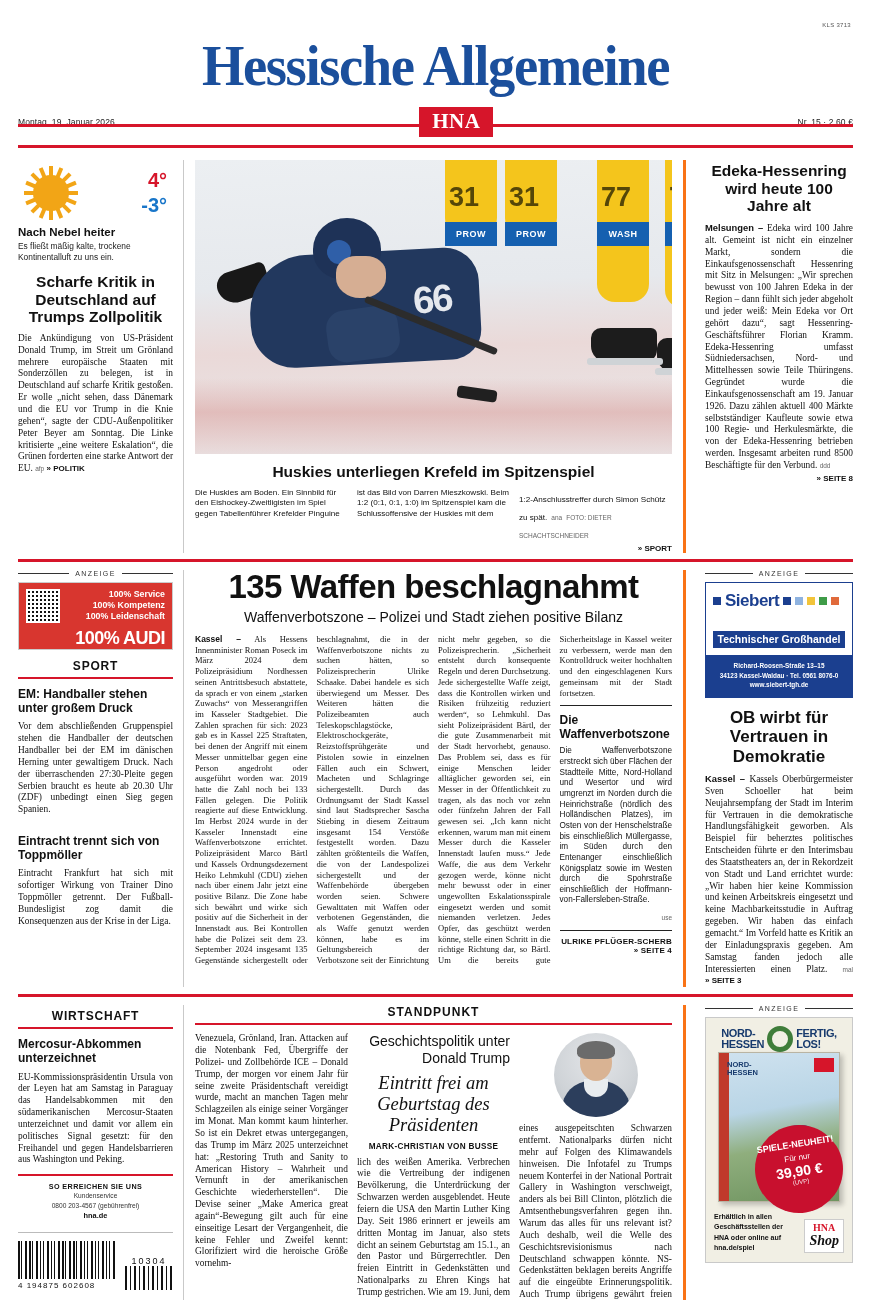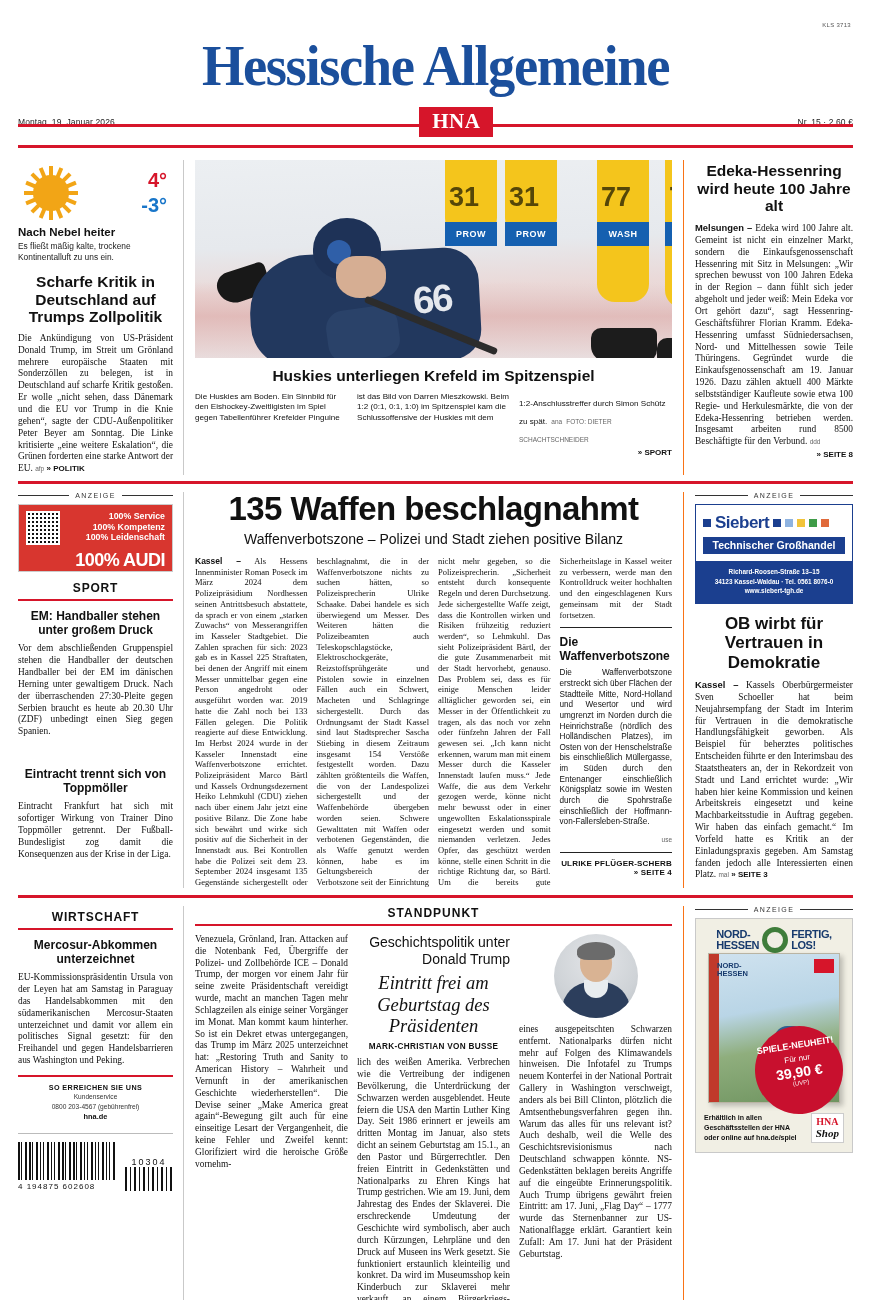--- a/index.html
+++ b/index.html
@@ -48,21 +48,21 @@
     font-size: 21px; letter-spacing: .5px;
     padding: 4px 13px 5px; line-height: 1;
   }
   .red-rule-thick { height: 3px; background: #d6152a; margin-top: 0; }
   .black-rule { height: 1px; background: #222; }
 
   
   .band1 { display: flex; gap: 0; margin-top: 12px; }
   .col-left { width: 166px; flex: none; padding-right: 10px; border-right: 1px solid #c9c9c9; }
   .col-mid { flex: 1; padding: 0 11px; }
-  .col-right { width: 170px; flex: none; padding-left: 11px; border-left: 1px solid #f97316; }
+  .col-right { width: 170px; flex: none; padding-left: 19px; border-left: 3px solid #f97316; }
 
   
   .weather { display: flex; align-items: flex-start; justify-content: space-between; padding-top: 4px; }
   .sun { width: 54px; height: 54px; position: relative; margin-left: 6px; margin-top: 2px; }
   .sun-core {
     position: absolute; left: 9px; top: 9px; width: 36px; height: 36px;
     border-radius: 50%; background: #f2a516;
   }
   .sun-ray {
     position: absolute; left: 50%; top: 50%; width: 4px; height: 54px;
@@ -82,21 +82,21 @@
   .body-txt {
     font-family: "Liberation Serif", serif; font-size: 9.4px; line-height: 1.26;
     text-align: justify; text-justify: inter-word; hyphens: auto; color: #111;
   }
   .ref { font-family: "Liberation Sans", sans-serif; font-weight: bold; font-size: 8px; white-space: nowrap; }
   .credit { font-family: "Liberation Sans", sans-serif; font-size: 6.5px; color: #666; }
 
   
   .photo-wrap { width: 100%; }
   .photo {
-    width: 100%; height: 198px; position: relative; overflow: hidden;
+    width: 100%; height: 294px; position: relative; overflow: hidden;
     background: linear-gradient(178deg,#eceff2 0%,#e6e9ed 42%,#ead9d8 63%,#e9eaec 100%);
   }
   .ice-smear { position: absolute; left: 0; right: 0; bottom: 0; height: 76px;
     background: linear-gradient(180deg, rgba(224,180,178,0) 0%, rgba(220,166,163,.62) 45%, rgba(232,196,194,.3) 100%); }
   .pl-body {
     position: absolute; left: 55px; top: 92px; width: 230px; height: 112px;
     background: #22385e; border-radius: 58px 34px 30px 44px; transform: rotate(-3deg);
   }
   .pl-helmet {
     position: absolute; left: 118px; top: 58px; width: 68px; height: 62px;
@@ -192,21 +192,21 @@
   .klein-mid { background: #fff; padding: 3px 6px 5px; text-align: center; }
   .klein-tag { font-family: "Liberation Sans", sans-serif; font-size: 4.2px; color: #666; letter-spacing: .4px; }
   .klein-name { font-family: "Liberation Sans", sans-serif; font-weight: bold; font-size: 30px; letter-spacing: 1px; line-height: 1; color: #111; }
   .klein-addr { font-family: "Liberation Sans", sans-serif; font-size: 4.1px; color: #444; line-height: 1.35; margin-top: 2px; }
 
   .sec-head {
     font-family: "Liberation Sans", sans-serif; font-weight: bold; font-size: 12px;
     text-align: center; letter-spacing: .8px; margin-top: 9px;
   }
   .sec-head-rule { height: 2px; background: #d6152a; margin: 4px 0 8px; }
-  .hl-m { font-family: "Liberation Sans", sans-serif; font-weight: bold; font-size: 12px; text-align: center; line-height: 1.18; margin-bottom: 6px; }
+  .hl-m { font-family: "Liberation Sans", sans-serif; font-weight: bold; font-size: 12px; text-align: left; line-height: 1.18; margin-bottom: 6px; }
 
   .big-headline {
     font-family: "Liberation Sans", sans-serif; font-weight: bold;
     font-size: 33px; text-align: center; line-height: 1.03; letter-spacing: -.6px;
   }
   .big-sub {
     font-family: "Liberation Sans", sans-serif; font-size: 14px; text-align: center;
     margin-top: 5px; margin-bottom: 9px; color: #111;
   }
   .cols4 { column-count: 4; column-gap: 9px; column-rule: none; }
@@ -215,21 +215,21 @@
   .sub-box-head { font-family: "Liberation Sans", sans-serif; font-weight: bold; font-size: 12px; margin: 7px 0 5px; }
   .sub-box-txt { font-family: "Liberation Sans", sans-serif; font-size: 8.2px; line-height: 1.3; text-align: justify; }
   .byline { font-family: "Liberation Sans", sans-serif; font-weight: bold; font-size: 8px; text-align: right; letter-spacing: .2px; }
 
   
   .ad-siebert { border: 1px solid #1b3f8f; }
   .sb-top { background: #fff; padding: 8px 7px 7px; }
   .sb-row { display: flex; align-items: center; gap: 4px; }
   .sb-name { font-family: "Liberation Sans", sans-serif; font-weight: bold; font-size: 17px; color: #1b3f8f; letter-spacing: -.5px; }
   .sb-sq { width: 8px; height: 8px; }
-  .sb-band { background: #1b3f8f; color: #fff; font-family: "Liberation Sans", sans-serif; font-weight: bold; font-size: 10.5px; text-align: center; padding: 2px 0 3px; margin-top: 4px; }
+  .sb-band { background: #1b3f8f; color: #fff; font-family: "Liberation Sans", sans-serif; font-weight: bold; font-size: 10.5px; text-align: center; padding: 2px 0 3px; margin-top: 20px; }
   .sb-bot { background: #1b3f8f; color: #fff; font-family: "Liberation Sans", sans-serif; font-weight: bold; font-size: 6.4px; text-align: center; padding: 6px 4px 7px; line-height: 1.5; }
 
   
   .band3 { display: flex; margin-top: 8px; }
   .stand-head { font-family: "Liberation Sans", sans-serif; font-weight: bold; font-size: 12px; text-align: center; letter-spacing: 1px; }
   .kicker { font-family: "Liberation Sans", sans-serif; font-size: 14px; text-align: right; line-height: 1.2; color: #111; }
   .op-title { font-family: "Liberation Serif", serif; font-style: italic; font-size: 18.5px; text-align: center; line-height: 1.15; margin: 6px 0 5px; }
   .op-author { font-family: "Liberation Sans", sans-serif; font-weight: bold; font-size: 8.2px; text-align: center; letter-spacing: .3px; margin-bottom: 6px; }
   .portrait { width: 84px; height: 84px; border-radius: 50%; overflow: hidden; position: relative; margin: 0 auto 6px;
     background: radial-gradient(circle at 50% 32%, #e3e5e8 0%, #cfd3d7 60%, #b9bec3 100%); }
@@ -272,21 +272,21 @@
     font-family: "Liberation Sans", sans-serif; transform: rotate(-9deg);
   }
   .nh-badge .b1 { font-weight: bold; font-size: 9px; line-height: 1.1; }
   .nh-badge .b2 { font-size: 8px; margin-top: 3px; }
   .nh-badge .b3 { font-weight: bold; font-size: 14px; margin-top: 1px; }
   .nh-badge .b4 { font-size: 6px; opacity: .9; }
   .nh-foot { display: flex; align-items: flex-end; gap: 6px; margin-top: 10px; }
   .nh-foot-txt { font-family: "Liberation Sans", sans-serif; font-weight: bold; font-size: 7px; line-height: 1.45; color: #111; flex: 1; }
   .nh-shop { background: #fff; border: 1px solid #ccc; padding: 2px 4px 3px; text-align: center; }
   .nh-shop-1 { font-family: "Liberation Serif", serif; font-weight: bold; font-size: 10px; color: #d6152a; }
-  .nh-shop-2 { font-family: "Liberation Serif", serif; font-style: italic; font-weight: bold; font-size: 11px; }
+  .nh-shop-2 { font-family: "Liberation Serif", serif; font-style: italic; font-weight: bold; font-size: 14px; }
 </style>
 </head>
 <body>
 
 <div class="page">
 
   <div class="masthead">
     <div class="kls-code">KLS 3713</div>
     <div class="paper-title">Hessische Allgemeine</div>
     <div class="masthead-bar">
@@ -402,21 +402,21 @@
             <div>100% Leidenschaft</div>
           </div>
         </div>
         <div class="klein-audi">100% AUDI</div>
       </div>
 
       <div class="sec-head">SPORT</div>
       <div class="sec-head-rule"></div>
       <div class="hl-m">EM: Handballer stehen unter großem Druck</div>
       <div class="body-txt">Vor dem abschließenden Gruppenspiel stehen die Handballer der deutschen Handballer bei der EM im dänischen Herning unter gewaltigem Druck. Nach der überraschenden 27:30-Pleite gegen Serbien braucht es heute ab 20.30 Uhr (ZDF) unbedingt einen Sieg gegen Spanien.</div>
-      <div class="hl-m" style="margin-top:29px">Eintracht trennt sich von Toppmöller</div>
+      <div class="hl-m" style="margin-top:18px">Eintracht trennt sich von Toppmöller</div>
       <div class="body-txt">Eintracht Frankfurt hat sich mit sofortiger Wirkung von Trainer Dino Toppmöller getrennt. Der Fußball-Bundesligist zog damit die Konsequenzen aus der Krise in der Liga.</div>
     </div>
 
     <div class="col-mid">
       <div class="big-headline">135 Waffen beschlagnahmt</div>
       <div class="big-sub">Waffenverbotszone – Polizei und Stadt ziehen positive Bilanz</div>
       <div class="cols4">
         <div class="body-txt">
           <span class="dek">Kassel –</span><span> Als Hessens Innenminister Roman Poseck im März 2024 dem Polizeipräsidium Nordhessen seinen Antrittsbesuch abstattete, da sprach er von einem „starken Zuwachs“ von Messerangriffen im Kasseler Stadtgebiet. Die Zahlen sprachen für sich: 2023 gab es in Kassel 225 Straftaten, bei denen der Angriff mit einem Messer unmittelbar gegen eine Person angedroht oder ausgeführt worden war. 2019 hatte die Zahl noch bei 133 Fällen gelegen.
 Die Politik reagierte auf diese Entwicklung. Im Herbst 2024 wurde in der Kasseler Innenstadt eine Waffenverbotszone errichtet. Polizeipräsident Marco Bärtl und Kassels Ordnungsdezernent Heiko Lehmkuhl (CDU) ziehen nach über einem Jahr jetzt eine positive Bilanz. Die Zone habe sich bewährt und wirke sich positiv auf die Sicherheit in der Innenstadt aus.

